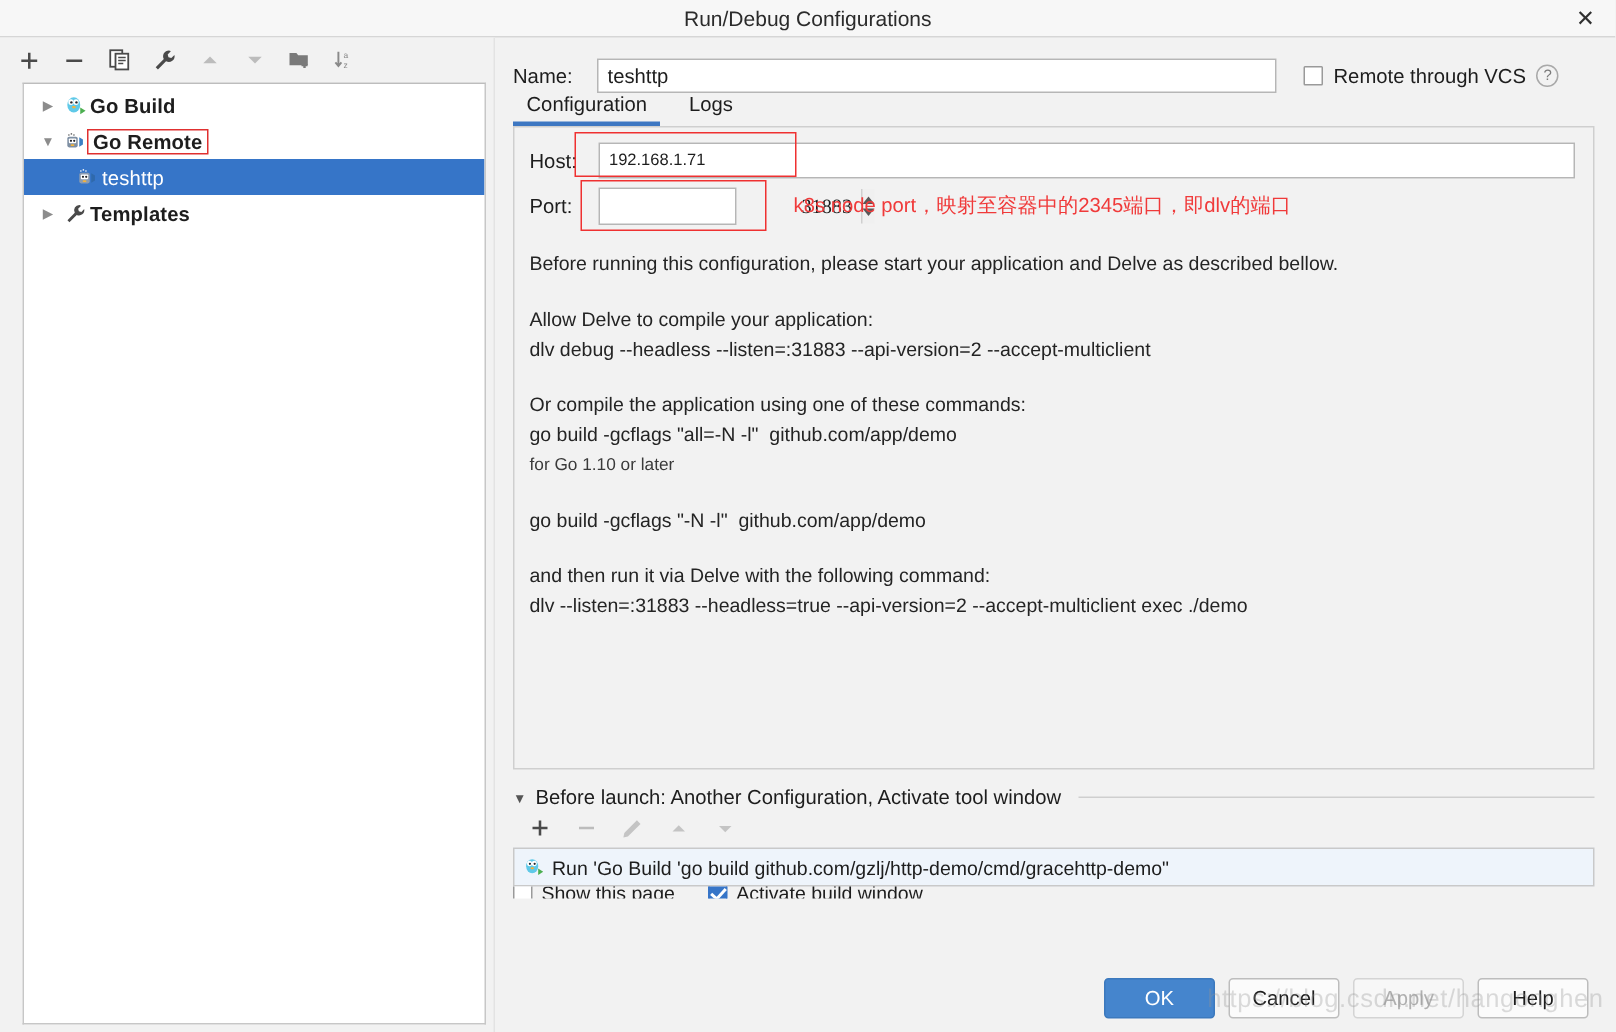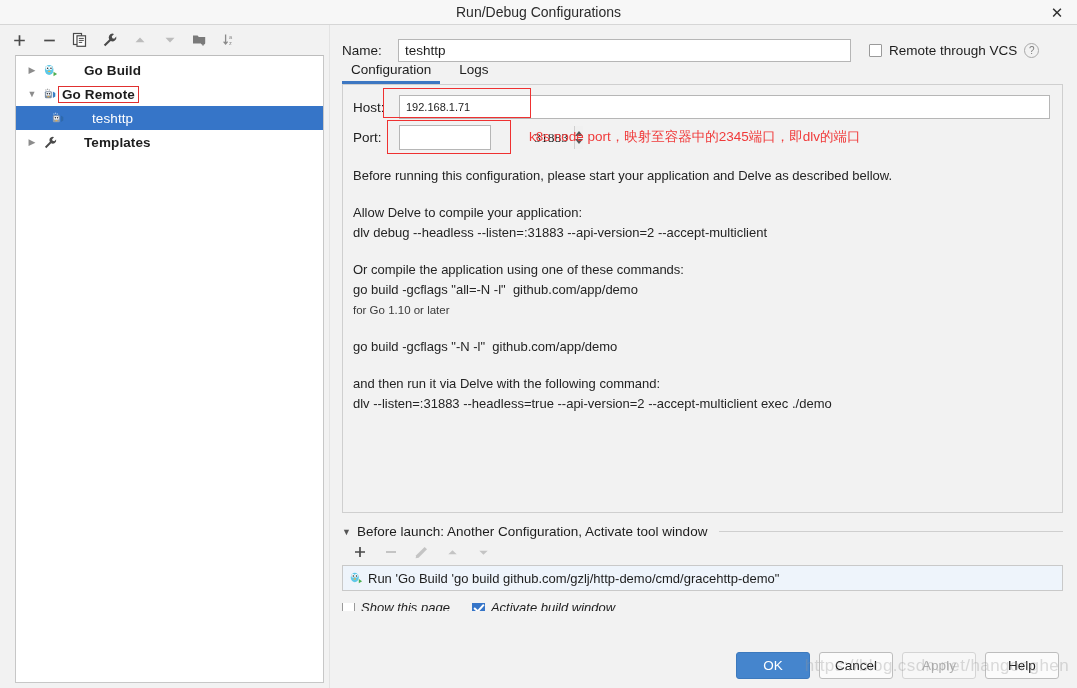--- a/index.html
+++ b/index.html
@@ -67,21 +67,21 @@
     padding-left: 8px;
     cursor: pointer;
     position: relative;
   }
   .tree-row.selected { background: #3675c8; color: #fff; }
   .tw {
     width: 16px; display: inline-flex; align-items: center; justify-content: center;
     color: #8c8c8c; font-size: 9px; flex: 0 0 16px;
   }
   .tree-icon { width: 20px; flex: 0 0 20px; display: flex; align-items: center; justify-content: center; }
-  .tree-label { font-size: 13.5px; font-weight: bold; letter-spacing: .1px; margin-left: 24px; }
+  .tree-label { font-size: 13.5px; font-weight: bold; letter-spacing: .1px; }
   .tree-row.child .tree-label { font-weight: normal; font-size: 13.5px; }
   .tree-row.child { padding-left: 32px; }
   .redbox-outline {
     border: 1px solid #e03030;
     padding: 0 3px;
     margin-left: -2px;
   }
 
   
   .rightpane {
@@ -194,21 +194,21 @@
   .bl-header { display: flex; align-items: center; margin-top: 11px; gap: 6px; }
   .bl-caret { font-size: 9px; color: #555; }
   .bl-title { font-size: 13.5px; white-space: nowrap; }
   .bl-rule { flex: 1; height: 1px; background: #cfcfcf; margin-left: 6px; }
   .bl-toolbar { display: flex; align-items: center; gap: 12px; height: 26px; padding-left: 8px; }
   .bl-list {
     border: 1px solid #c9c9c9; background: #eef4fb;
     height: 26px; display: flex; align-items: center; padding-left: 6px; gap: 5px;
   }
   .bl-item-text { font-size: 13px; }
-  .bl-checks { display: flex; align-items: center; gap: 8px; margin-top: 12px; overflow: hidden; height: 8px; font-style: italic; }
+  .bl-checks { display: flex; align-items: center; gap: 8px; margin-top: 0; overflow: hidden; height: 8px; }
   .bl-check-grp { display: flex; align-items: center; gap: 6px; }
 
   
   .footer {
     position: absolute; left: 0; right: 0; bottom: 0;
     height: 46px; display: flex; align-items: center; justify-content: flex-end;
     gap: 9px; padding-right: 18px;
   }
   .btn {
     min-width: 74px; height: 27px; border-radius: 3px;

